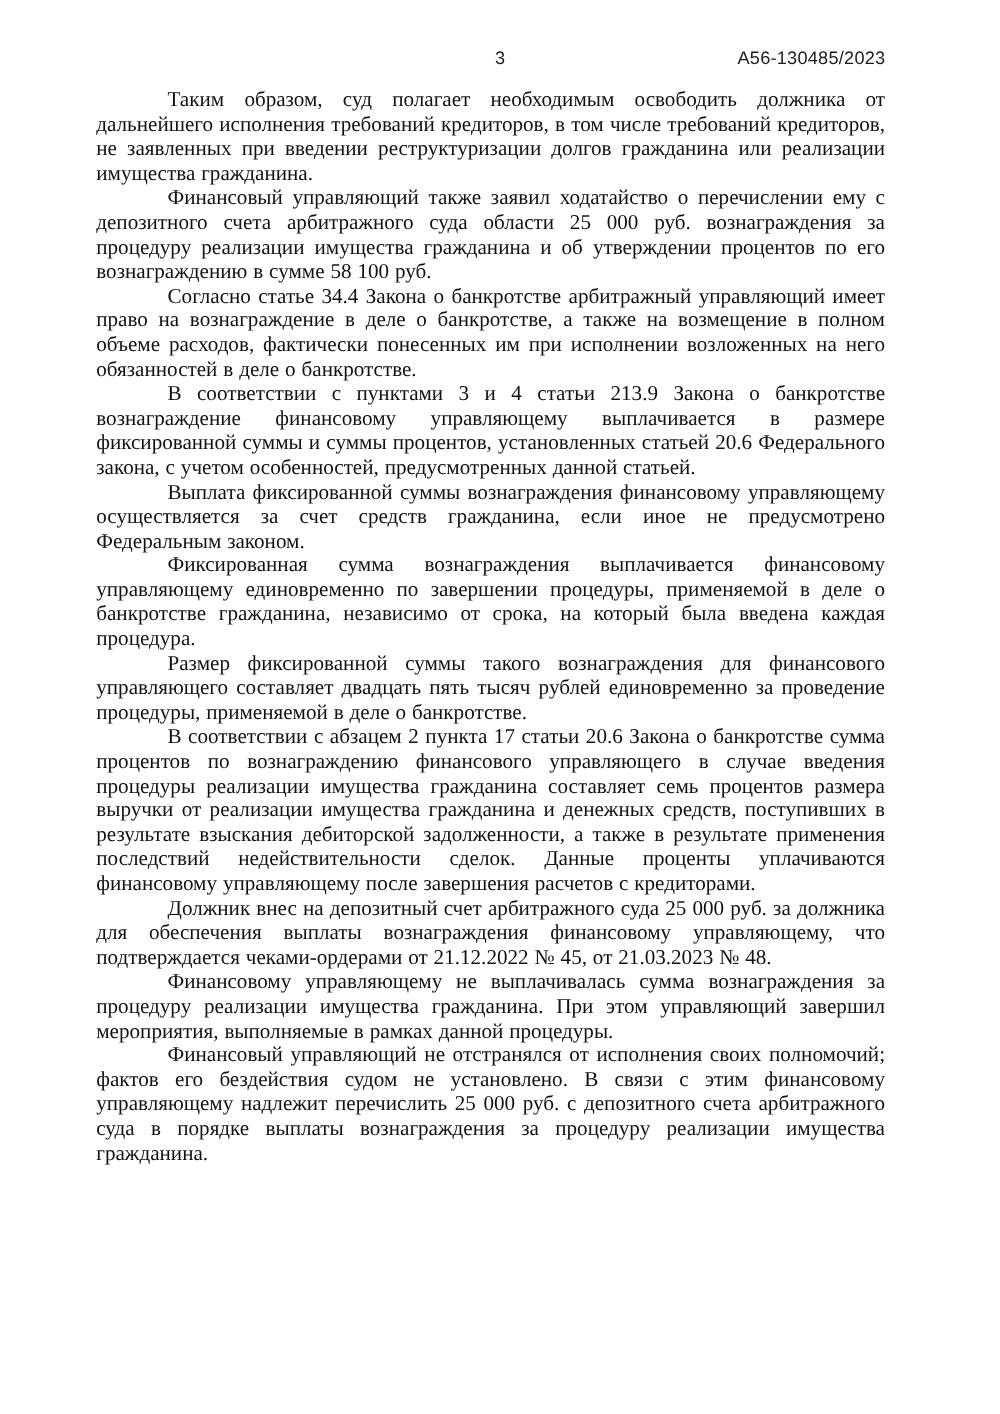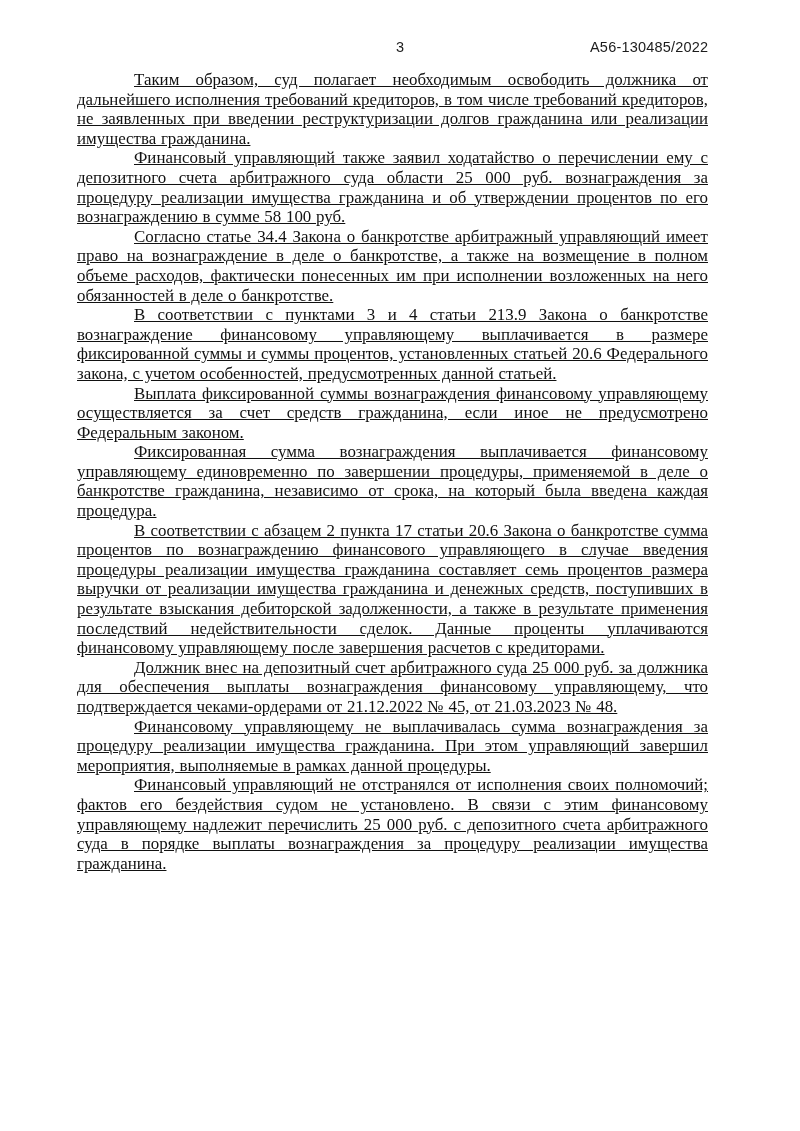--- a/index.html
+++ b/index.html
@@ -40,44 +40,44 @@
   }
   .doc-body {
     position: absolute;
     top: 70px;
     left: 77px;
     width: 631px;
     text-align: justify;
     font-size: 16.9px;
     line-height: 19.6px;
     word-spacing: 0.5px;
-    text-decoration: underline;
   }
   .doc-body p {
     margin: 0;
     padding: 0;
     text-indent: 57px;
   }
 </style>
 </head>
 <body>
 
 <div class="page">
 
   <div class="page-header">
     <span class="page-number">3</span>
-    <span class="case-number">А56-130485/2022</span>
+    <span class="case-number">А56-130485/2023</span>
   </div>
 
   <div class="doc-body">
     <p>Таким образом, суд полагает необходимым освободить должника от дальнейшего исполнения требований кредиторов, в том числе требований кредиторов, не заявленных при введении реструктуризации долгов гражданина или реализации имущества гражданина.</p>
     <p>Финансовый управляющий также заявил ходатайство о перечислении ему с депозитного счета арбитражного суда области 25&nbsp;000 руб. вознаграждения за процедуру реализации имущества гражданина и об утверждении процентов по его вознаграждению в сумме 58&nbsp;100 руб.</p>
     <p>Согласно статье 34.4 Закона о банкротстве арбитражный управляющий имеет право на вознаграждение в деле о банкротстве, а также на возмещение в полном объеме расходов, фактически понесенных им при исполнении возложенных на него обязанностей в деле о банкротстве.</p>
     <p>В соответствии с пунктами 3 и 4 статьи 213.9 Закона о банкротстве вознаграждение финансовому управляющему выплачивается в размере фиксированной суммы и суммы процентов, установленных статьей 20.6 Федерального закона, с учетом особенностей, предусмотренных данной статьей.</p>
     <p>Выплата фиксированной суммы вознаграждения финансовому управляющему осуществляется за счет средств гражданина, если иное не предусмотрено Федеральным законом.</p>
     <p>Фиксированная сумма вознаграждения выплачивается финансовому управляющему единовременно по завершении процедуры, применяемой в деле о банкротстве гражданина, независимо от срока, на который была введена каждая процедура.</p>
+    <p>Размер фиксированной суммы такого вознаграждения для финансового управляющего составляет двадцать пять тысяч рублей единовременно за проведение процедуры, применяемой в деле о банкротстве.</p>
     <p>В соответствии с абзацем 2 пункта 17 статьи 20.6 Закона о банкротстве сумма процентов по вознаграждению финансового управляющего в случае введения процедуры реализации имущества гражданина составляет семь процентов размера выручки от реализации имущества гражданина и денежных средств, поступивших в результате взыскания дебиторской задолженности, а также в результате применения последствий недействительности сделок. Данные проценты уплачиваются финансовому управляющему после завершения расчетов с кредиторами.</p>
     <p>Должник внес на депозитный счет арбитражного суда 25&nbsp;000 руб. за должника для обеспечения выплаты вознаграждения финансовому управляющему, что подтверждается чеками-ордерами от 21.12.2022 № 45, от 21.03.2023 № 48.</p>
     <p>Финансовому управляющему не выплачивалась сумма вознаграждения за процедуру реализации имущества гражданина. При этом управляющий завершил мероприятия, выполняемые в рамках данной процедуры.</p>
     <p>Финансовый управляющий не отстранялся от исполнения своих полномочий; фактов его бездействия судом не установлено. В связи с этим финансовому управляющему надлежит перечислить 25&nbsp;000 руб. с депозитного счета арбитражного суда в порядке выплаты вознаграждения за процедуру реализации имущества гражданина.</p>
   </div>
 
 </div>
 
 </body></html>

